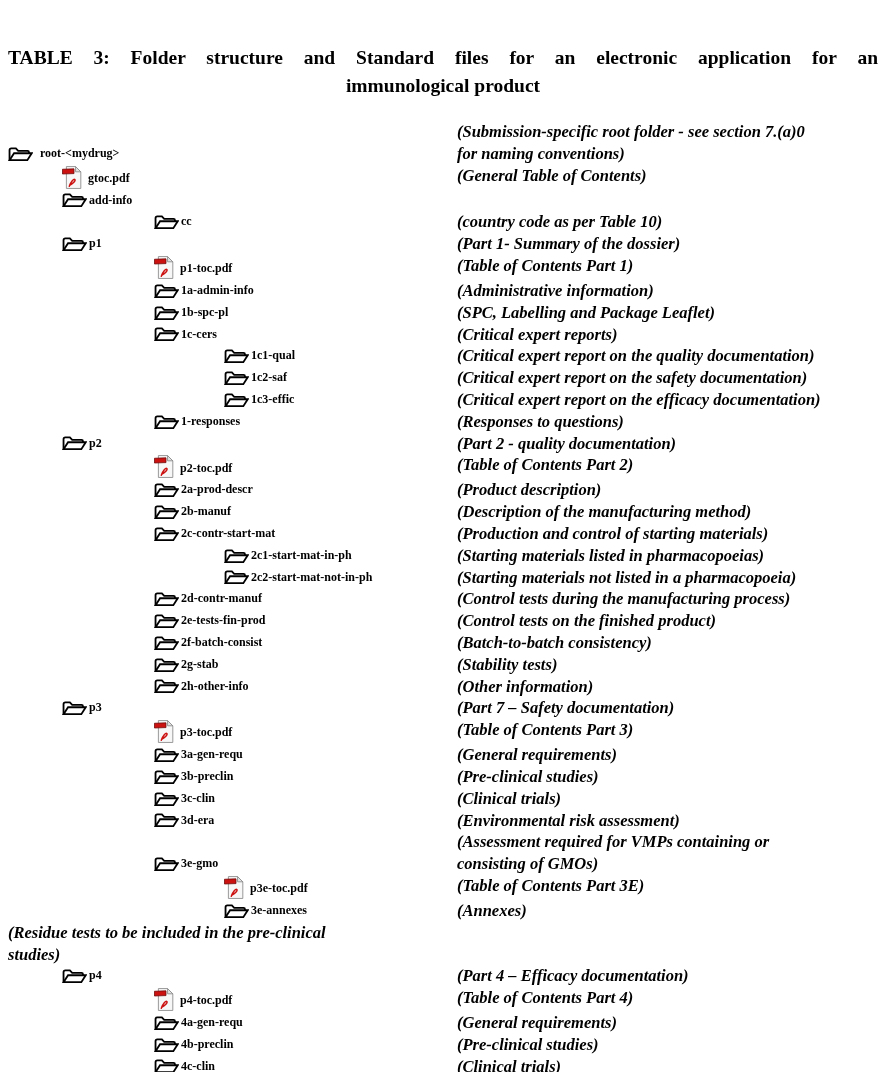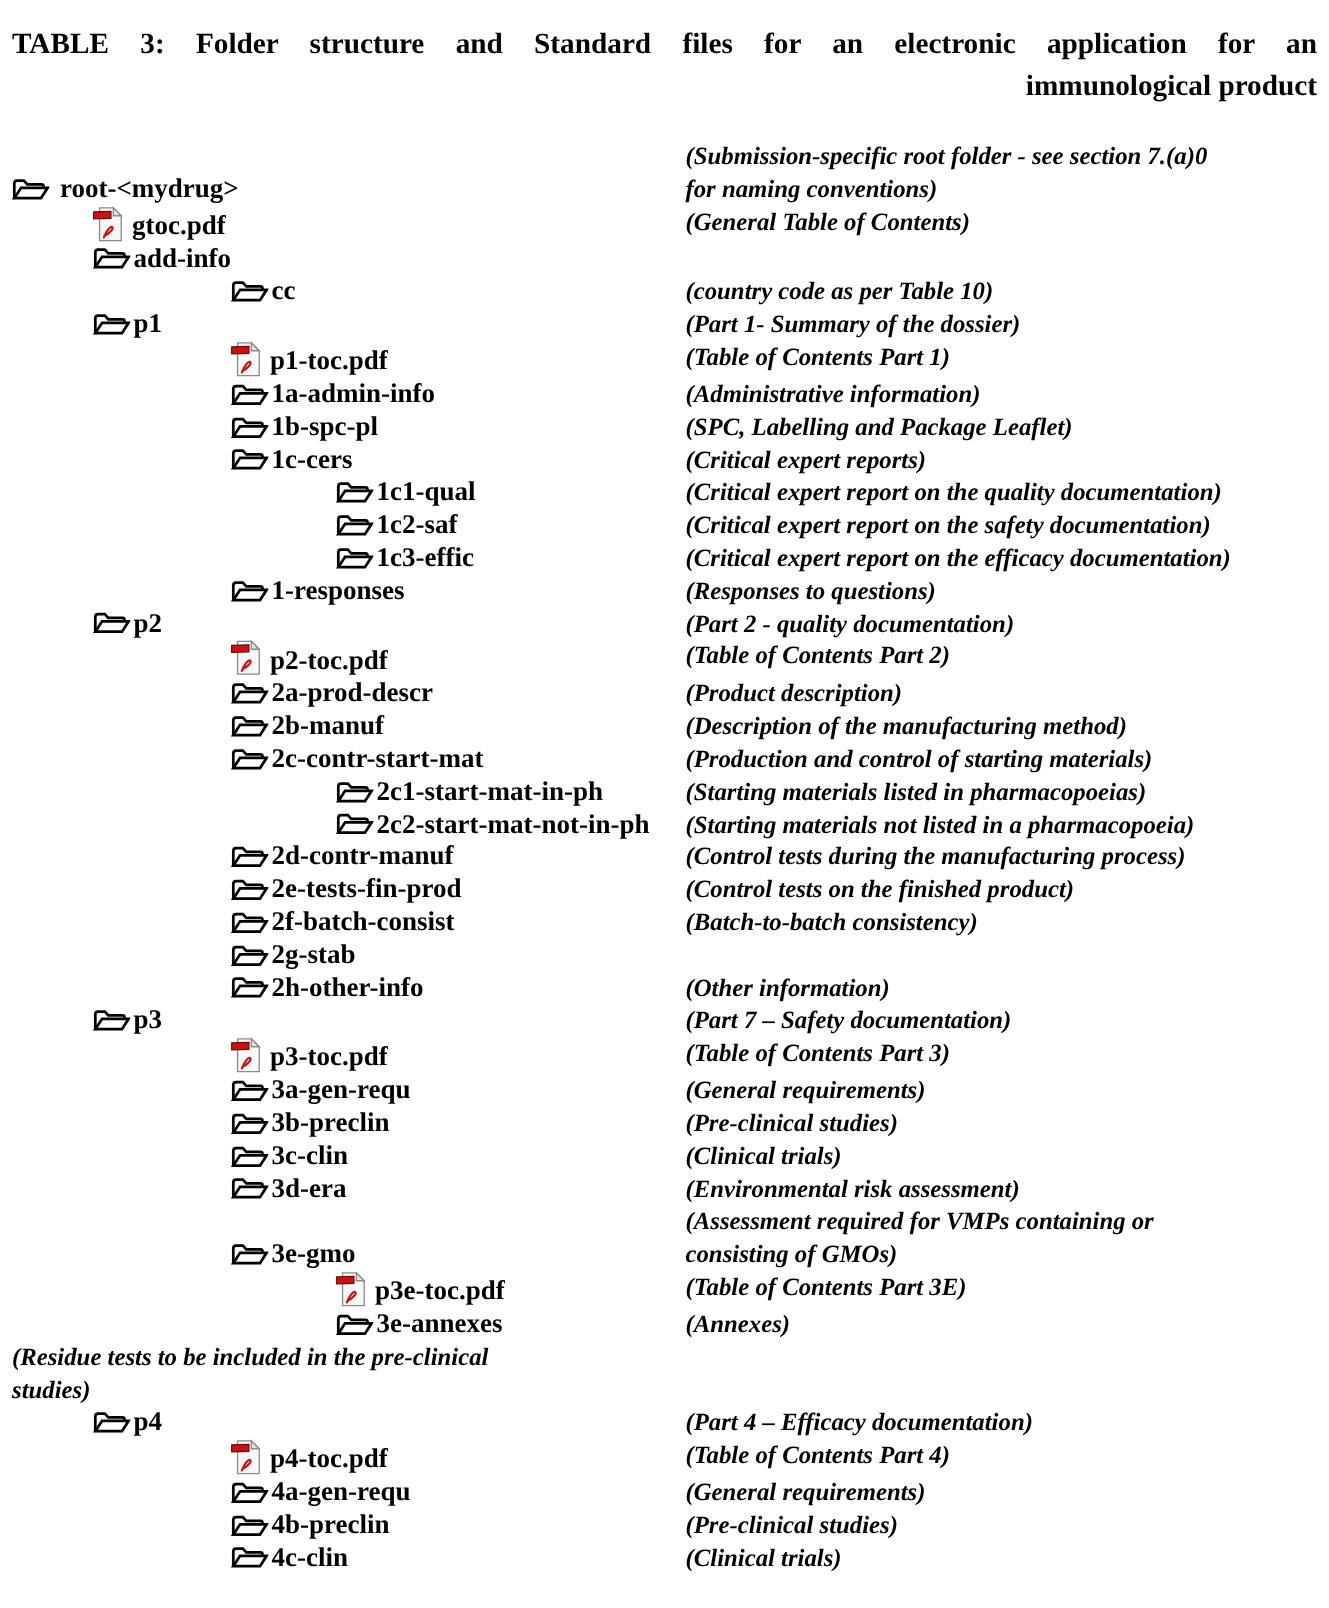--- a/index.html
+++ b/index.html
@@ -16,27 +16,28 @@
     color: #000;
     overflow: hidden;
   }
 
   
   .doc-title {
     font-weight: bold;
     font-size: 19.5px;
     line-height: 28px;
     margin-bottom: 21px;
+    margin-top: 28px;
   }
   .doc-title .t1 {
     text-align: justify;
     text-align-last: justify;
   }
   .doc-title .t2 {
-    text-align: right;
+    text-align: center;
   }
 
   
   .tree { width: 100%; }
   .row {
     display: grid;
     grid-template-columns: 449px 1fr;
     min-height: 21.8px;
   }
   .name-cell {
@@ -44,21 +45,21 @@
     align-items: flex-end;
     white-space: nowrap;
   }
   .row.level-0 .name-cell { padding-left: 0px; }
   .row.level-1 .name-cell { padding-left: 54px; }
   .row.level-2 .name-cell { padding-left: 146px; }
   .row.level-3 .name-cell { padding-left: 216px; }
 
   .name {
     font-weight: bold;
-    font-size: 18px;
+    font-size: 12px;
     line-height: 21.8px;
     margin-left: 2px;
   }
   .row.level-0 .name { margin-left: 7px; }
   .row.pdf-row .name { margin-left: 5px; font-family: Liberation Serif, serif; }
 
   .desc-cell {
     font-weight: bold;
     font-style: italic;
     font-size: 16.5px;
@@ -374,20 +375,21 @@
 
   <div class="row level-2">
     <div class="name-cell">
       <svg class="icon icon-folder" viewBox="0 0 26 18" xmlns="http://www.w3.org/2000/svg">
         <path d="M1.6 15.4 L1.6 5.2 Q1.6 3.2 3.5 3.2 L8.2 3.2 L10.6 5.8 L20.4 5.8 Q21.8 5.8 21.8 7.1 L21.8 8.2" fill="none" stroke="#000" stroke-width="1.9"></path>
         <path d="M1.6 15.4 L6.3 8.2 L24.7 8.2 L20.1 15.4 Z" fill="#fff" stroke="#000" stroke-width="1.9" stroke-linejoin="miter"></path>
       </svg>
 
       <span class="name">2g-stab</span>
     </div>
+    <div class="desc-cell">(Stability tests)</div>
   </div>
 
   <div class="row level-2">
     <div class="name-cell">
       <svg class="icon icon-folder" viewBox="0 0 26 18" xmlns="http://www.w3.org/2000/svg">
         <path d="M1.6 15.4 L1.6 5.2 Q1.6 3.2 3.5 3.2 L8.2 3.2 L10.6 5.8 L20.4 5.8 Q21.8 5.8 21.8 7.1 L21.8 8.2" fill="none" stroke="#000" stroke-width="1.9"></path>
         <path d="M1.6 15.4 L6.3 8.2 L24.7 8.2 L20.1 15.4 Z" fill="#fff" stroke="#000" stroke-width="1.9" stroke-linejoin="miter"></path>
       </svg>
 
       <span class="name">2h-other-info</span>

